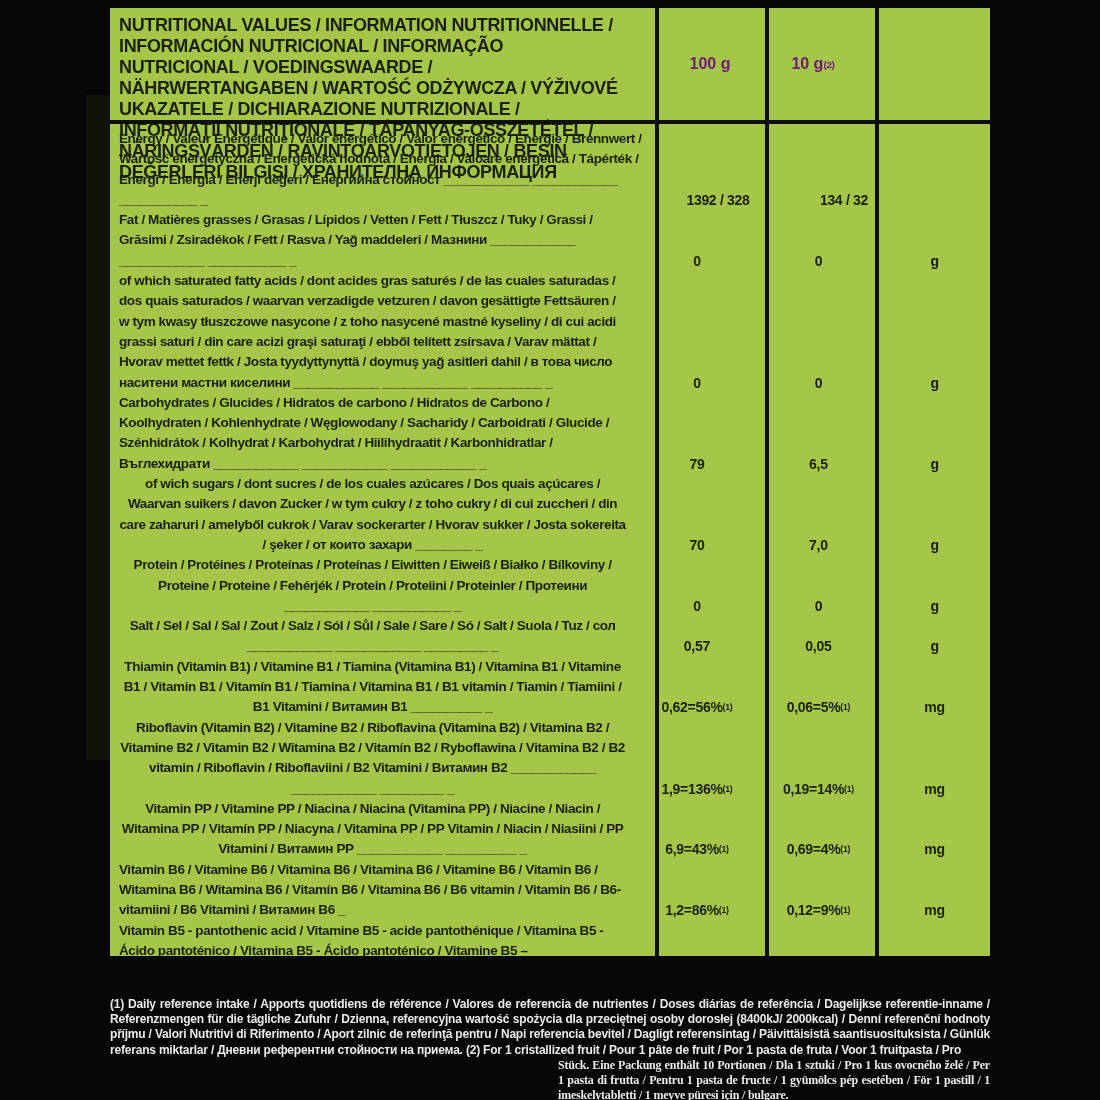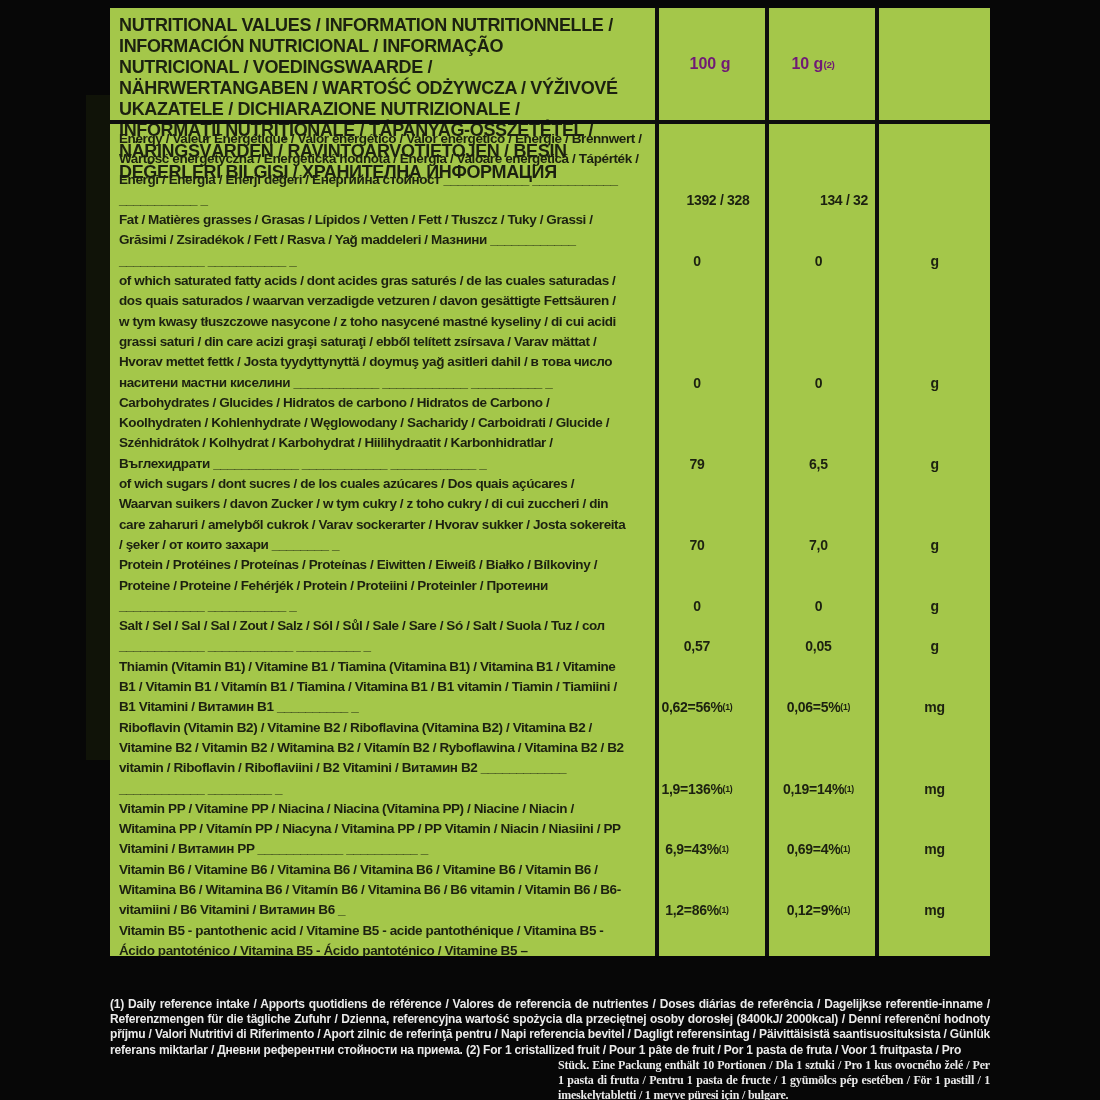--- a/index.html
+++ b/index.html
@@ -13,21 +13,21 @@
   .header-row{position:absolute;left:0;top:0;right:0;height:112px;display:flex;}
   .hlabel{width:545px;box-sizing:border-box;padding:7px 30px 0 9px;color:#1c2110;
           font-weight:bold;font-size:18px;line-height:21px;letter-spacing:-0.35px;}
   .hcol{box-sizing:border-box;display:flex;align-items:center;justify-content:center;
         color:#701a75;font-weight:bold;font-size:16px;}
   .c100{width:110px}.c10{width:96px}.cunit{width:115px}
   .tbody{position:absolute;left:0;right:0;top:116px;bottom:0;display:flex;flex-direction:column;padding-top:5px;}
   .row{display:flex;align-items:stretch;}
   .lcell{width:545px;box-sizing:border-box;padding:0 10px 0 9px;color:#1c2110;
          font-weight:bold;font-size:13.5px;line-height:20.3px;letter-spacing:-0.4px;}
-  .lcell.ctr{text-align:left;}
+  .lcell.ctr{text-align:center;}
   .vcell,.ucell{box-sizing:border-box;display:flex;align-items:flex-end;justify-content:center;
          color:#1c2110;font-weight:bold;font-size:14px;line-height:20.3px;letter-spacing:-0.3px;}
   .vcell{width:126px;}
   .ucell{width:115px;}
   sup{font-size:0.62em;vertical-align:super;letter-spacing:-0.3px;}
   .footnote{position:absolute;left:110px;top:997px;width:880px;color:#eaeaea;font-weight:bold;
             font-size:12px;line-height:15.2px;letter-spacing:-0.2px;}
   .fn1{text-align:justify;}
   .fn2{width:432px;margin-left:auto;text-align:justify;font-family:Liberation Serif, serif;}
 </style>

